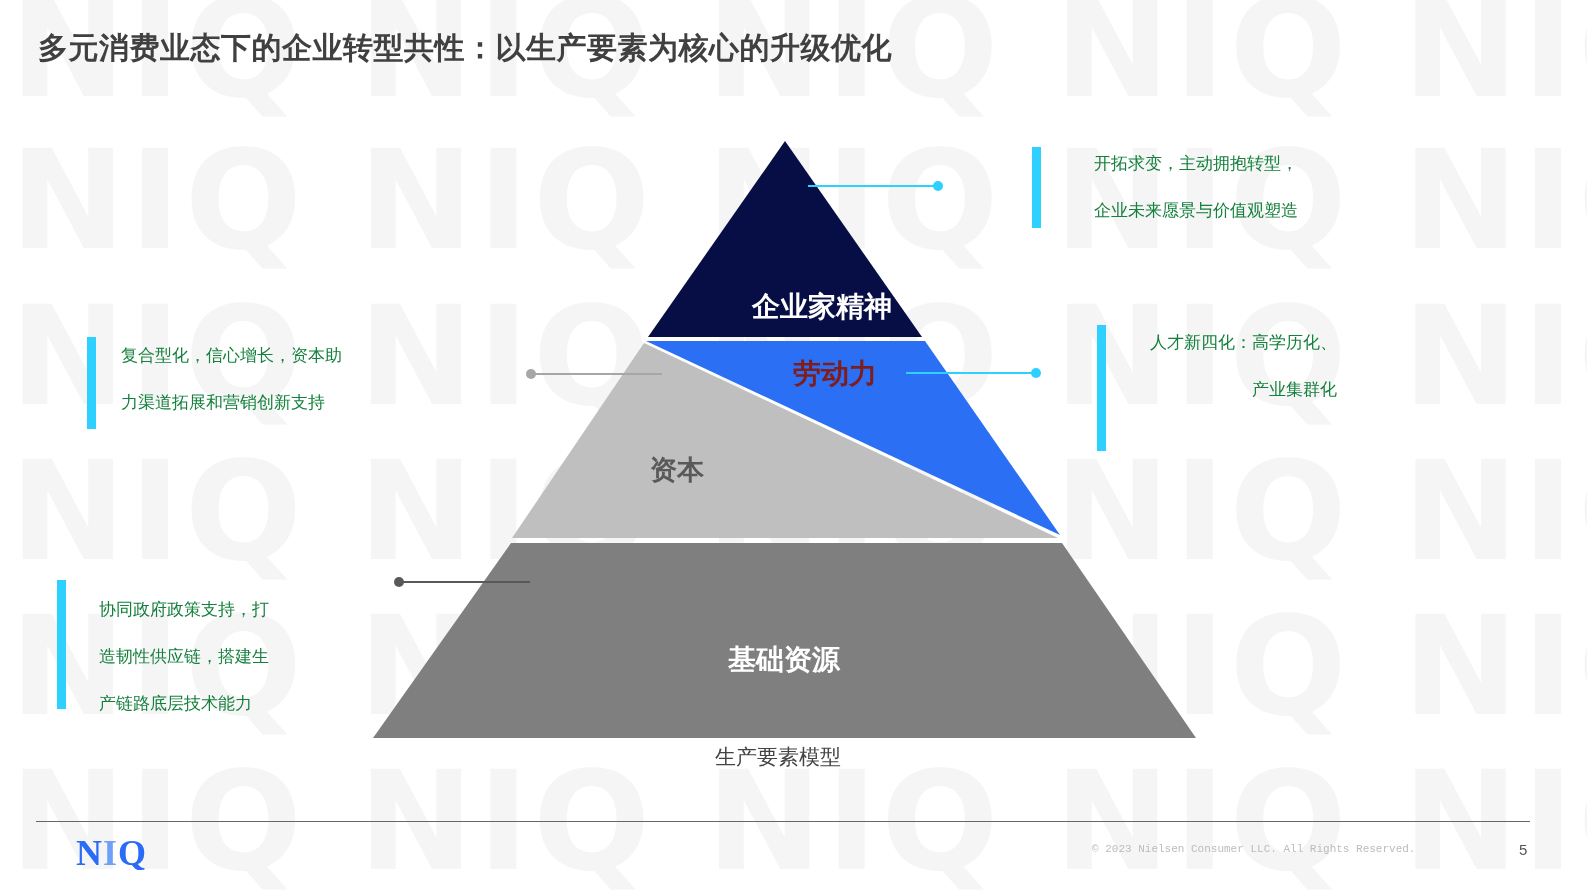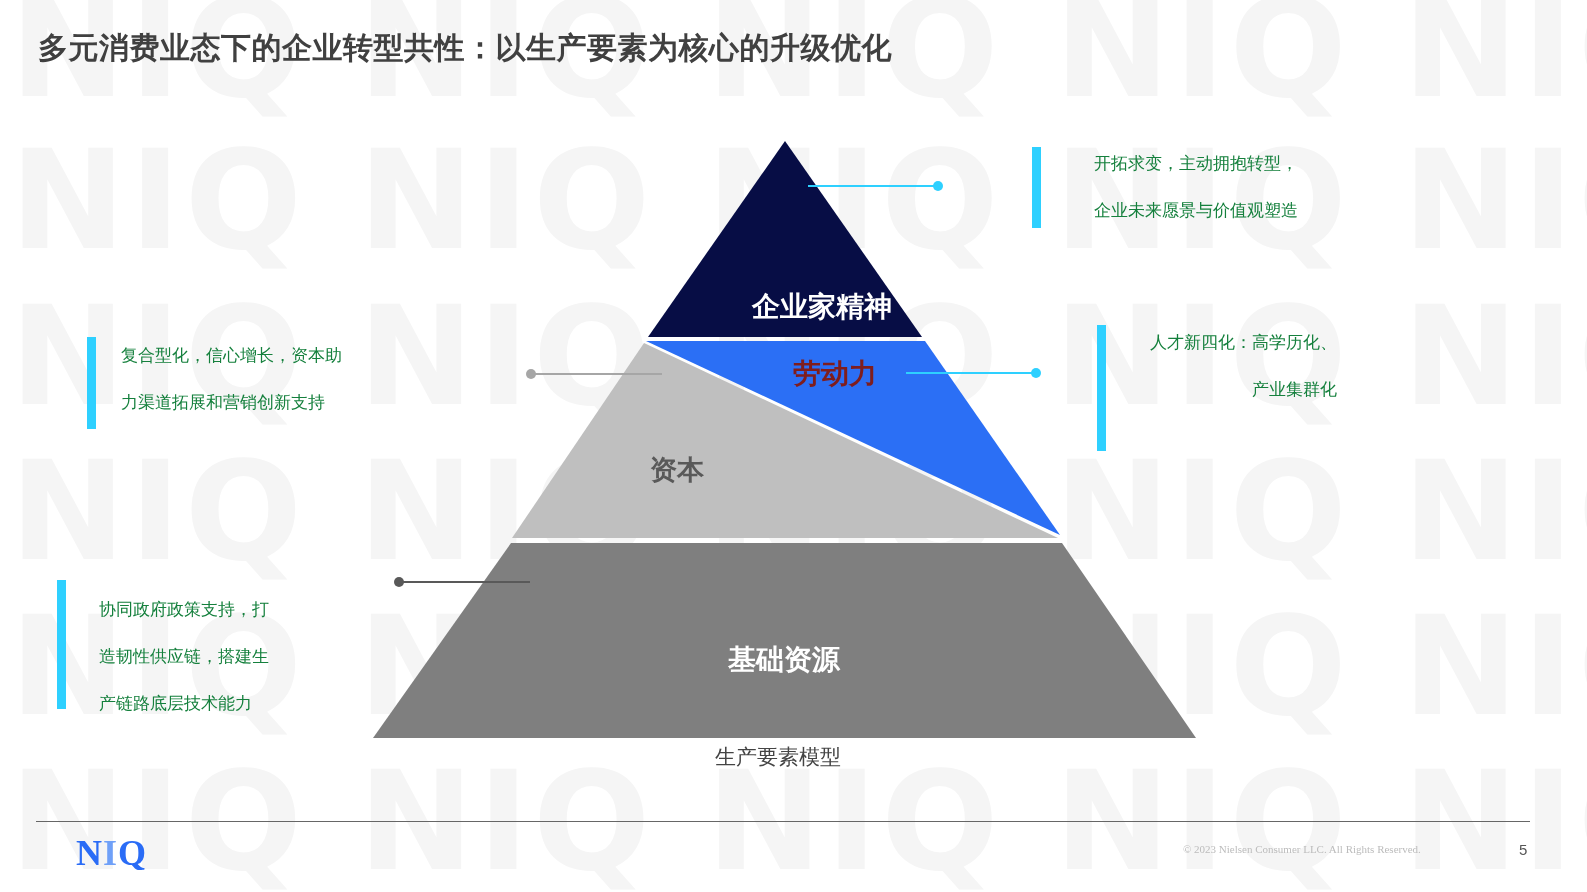--- a/index.html
+++ b/index.html
@@ -10,21 +10,21 @@
         color:#f5f5f5; letter-spacing:4px; line-height:1; white-space:nowrap; }
   .title { position:absolute; left:38px; top:28px; font-size:30px; font-weight:bold; color:#404040; letter-spacing:0.5px; }
   .bar { position:absolute; width:9px; background:#2ed0ff; }
   .desc { position:absolute; font-size:17px; font-weight:normal; color:#15803d; line-height:47px; }
   .pyr { position:absolute; left:0; top:0; }
   .label { position:absolute; font-weight:bold; white-space:nowrap; }
   .caption { position:absolute; left:715px; top:743px; font-size:21px; color:#444; }
   .footer-line { position:absolute; left:36px; top:821px; width:1494px; height:1px; background:#666; }
   .logo { position:absolute; left:36px; top:832px; font-size:36px; font-weight:bold; color:#2a6cf6; letter-spacing:1px; font-family:Liberation Serif, serif;margin-left:40px; }
   .logo .i { color:#6fa0f8; }
-  .copyright { position:absolute; left:1183px; top:843px; font-size:11px; color:#bcbcbc; font-family:Liberation Serif, serif; }
+  .copyright { position:absolute; left:1092px; top:843px; font-size:11px; color:#bcbcbc; font-family:Liberation Mono, monospace; }
   .pagenum { position:absolute; left:1519px; top:841px; font-size:15px; color:#555; font-family:"Liberation Sans",sans-serif; }
 </style>
 </head>
 <body>
 
 <div class="wm-layer">
   <div class="wm" style="left:10px;top:-20px;">NIQ&nbsp;NIQ&nbsp;NIQ&nbsp;NIQ&nbsp;NIQ</div>
   <div class="wm" style="left:10px;top:132px;">NIQ&nbsp;NIQ&nbsp;NIQ&nbsp;NIQ&nbsp;NIQ</div>
   <div class="wm" style="left:10px;top:288px;">NIQ&nbsp;NIQ&nbsp;NIQ&nbsp;NIQ&nbsp;NIQ</div>
   <div class="wm" style="left:10px;top:443px;">NIQ&nbsp;NIQ&nbsp;NIQ&nbsp;NIQ&nbsp;NIQ</div>

